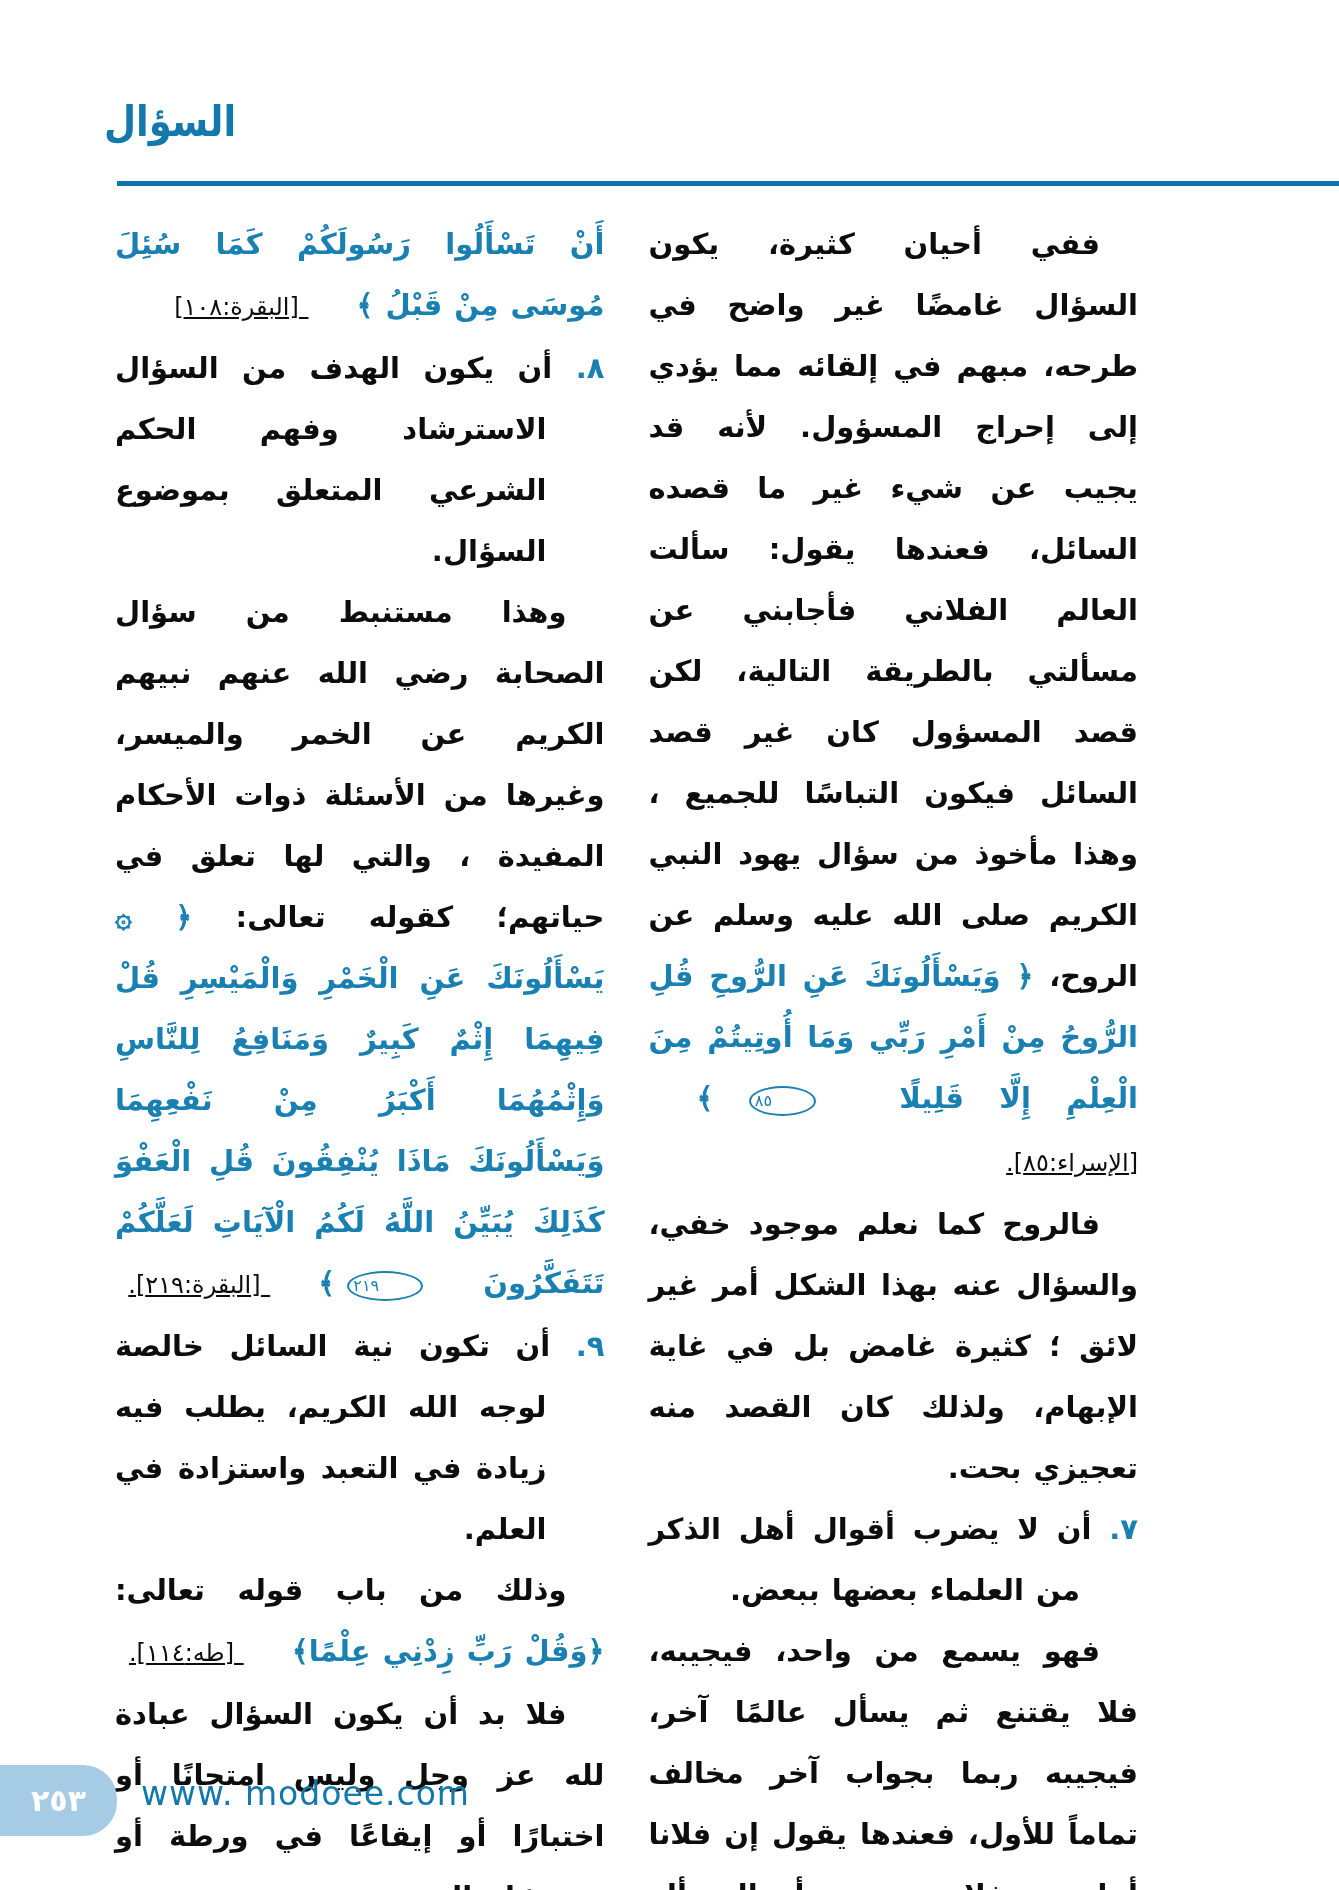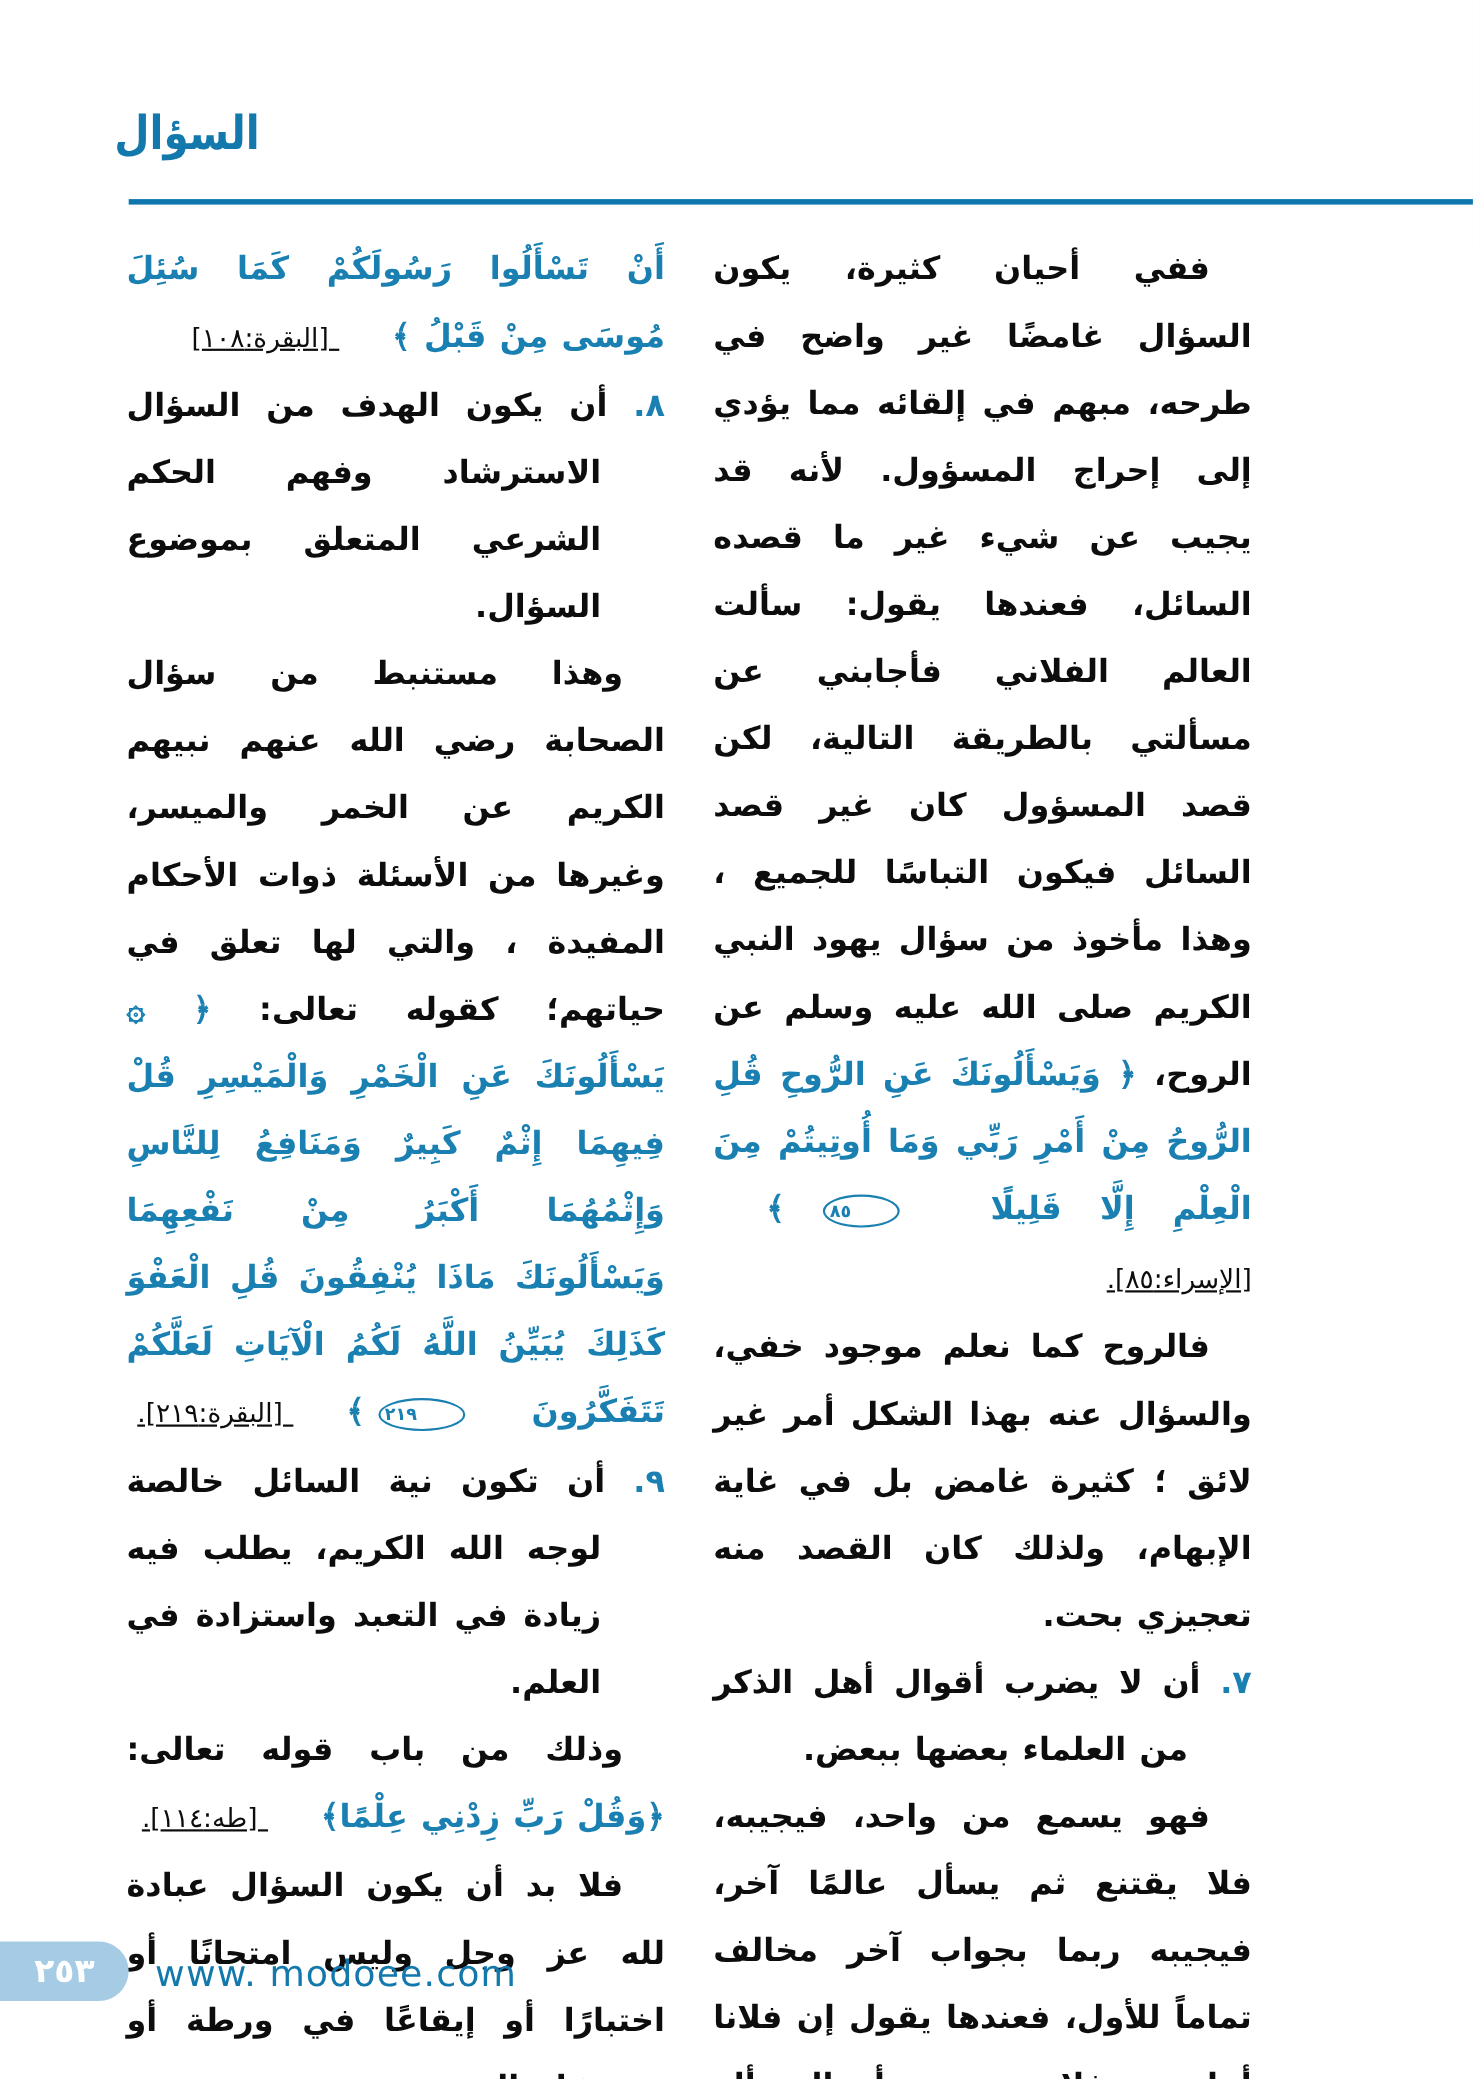--- a/index.html
+++ b/index.html
@@ -27,24 +27,24 @@
   }
   .col p.plain{text-indent:38px;}
   .col p.numbered{padding-right:58px;text-indent:-58px;}
   .col p.flush{text-indent:0;}
   .seg-n{color:#1a80b2;}
   .seg-q{color:#1a80b2;margin-left:48px;}
   .seg-r{font-weight:normal;font-size:24px;text-decoration:underline;}
   .seg-a{
     display:inline-block;color:#1a80b2;border:2px solid #1a80b2;border-radius:50%;
     font-size:16px;line-height:1;padding:5px 4px;min-width:26px;text-align:center;
-    vertical-align:2px;font-weight:bold;
+    vertical-align:2px;font-weight:normal;
   }
   .footer-badge{
-    position:absolute;left:0;top:1765px;width:117px;height:54px;
+    position:absolute;left:0;top:1765px;width:117px;height:71px;
     background:#a6cce5;border-radius:0 34px 34px 0;
     color:#ffffff;display:flex;align-items:center;justify-content:center;
     font-size:30px;font-weight:bold;
   }
   .footer-url{
     position:absolute;left:141px;top:1774px;
     font-size:33px;color:#1378ab;direction:ltr;font-weight:normal;
     letter-spacing:1px;
   }
 </style>

